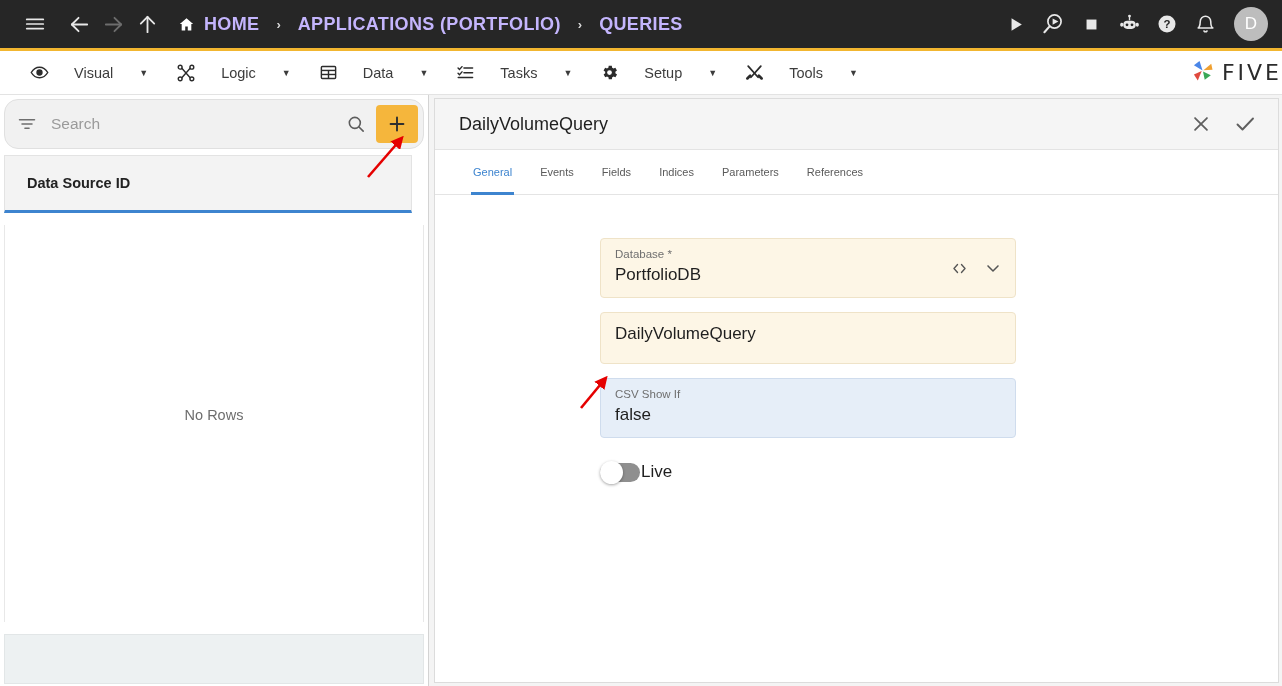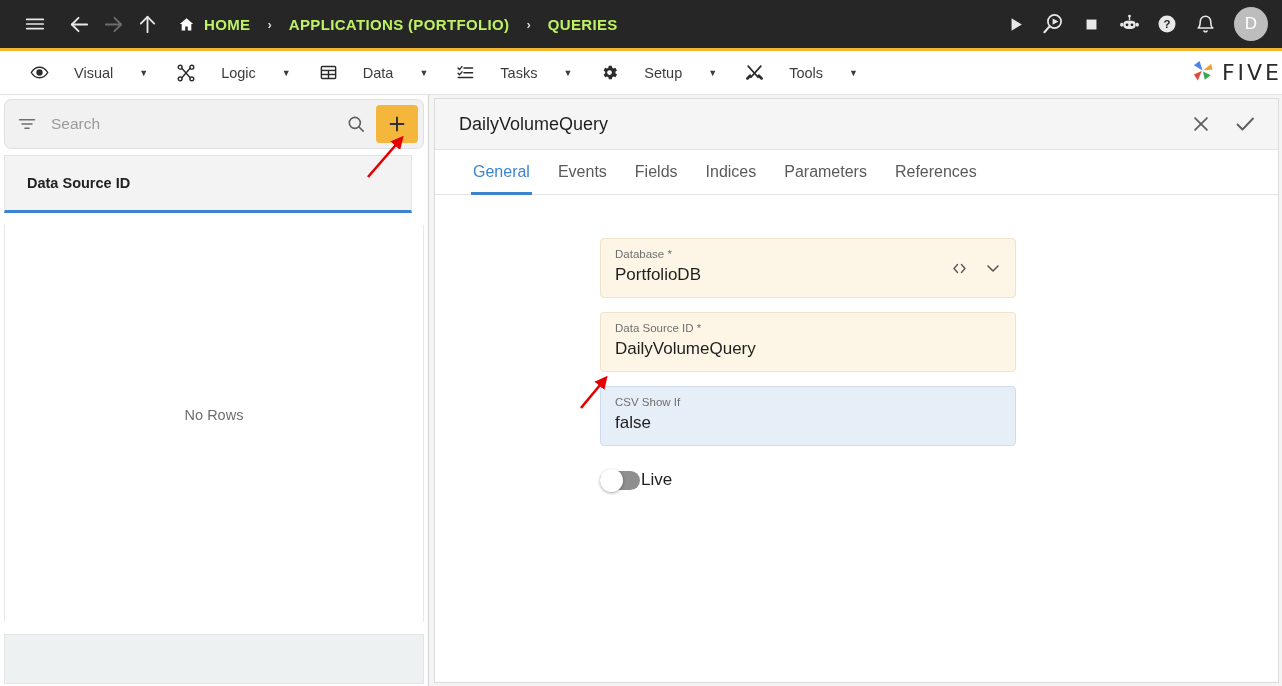--- a/index.html
+++ b/index.html
@@ -31,22 +31,22 @@
     display: flex; align-items: center; justify-content: center;
     color: #e8e8e8;
     flex: 0 0 auto;
   }
   .tb-icon svg { display: block; }
   .tb-icon.dim { color: #6d6d6d; }
   .tb-gap { width: 10px; flex: 0 0 10px; }
 
   .crumbs { display: flex; align-items: center; margin-left: 14px; }
   .crumb {
-    color: #bef264;
-    font-size: 15px;
+    color: #c4b5fd;
+    font-size: 18px;
     font-weight: bold;
     letter-spacing: .35px;
     white-space: nowrap;
     display: flex; align-items: center; gap: 9px;
   }
   .crumb-sep {
     color: #d8d8d8;
     font-size: 13px;
     margin: 0 17px;
     font-weight: bold;
@@ -104,21 +104,21 @@
     background: #ffffff;
     border-right: 1px solid #d3d3d3;
     min-height: 0;
   }
   .search-row {
     height: 50px; flex: 0 0 50px;
     display: flex; align-items: center;
     background: #f1f1f1;
     border: 1px solid #e0e0e0;
     margin: 4px 4px 2px 4px;
-    border-radius: 7px;
+    border-radius: 14px;
     padding: 0 5px 0 12px;
   }
   .filter-ico { color: #6e6e6e; display: flex; align-items: center; }
   .search-input {
     flex: 1 1 auto;
     border: none; outline: none; background: transparent;
     font-size: 15.5px; color: #3c3c3c;
     font-family: "Liberation Sans", sans-serif;
     padding-left: 14px;
   }
@@ -186,21 +186,21 @@
   .tabs {
     height: 45px; flex: 0 0 45px;
     display: flex; align-items: stretch;
     padding-left: 24px;
     border-bottom: 1px solid #e4e4e4;
     background: #ffffff;
   }
   .tab {
     display: flex; align-items: center;
     padding: 0 14px;
-    font-size: 16px; color: #5a5a5a;
+    font-size: 11px; color: #5a5a5a;
     position: relative;
     cursor: pointer;
     white-space: nowrap;
   }
   .tab.active { color: #3d84cf; font-weight: normal; }
   .tab.active::after {
     content: ""; position: absolute;
     left: 12px; right: 12px; bottom: -1px;
     height: 3px; background: #3d84cf;
   }
@@ -521,21 +521,20 @@
             </span>
             <span>
               <svg width="20" height="20" viewBox="0 0 24 24" fill="none" stroke="currentColor" stroke-width="1.8" stroke-linecap="round" stroke-linejoin="round">
                 <polyline points="6,9.5 12,15.5 18,9.5"></polyline>
               </svg>
             </span>
           </div>
         </div>
 
         <div class="field cream">
-          <div class="field-label">Data Source ID *</div>
           <div class="field-value">DailyVolumeQuery</div>
         </div>
 
 
         <div class="field blue">
           <div class="field-label">CSV Show If</div>
           <div class="field-value">false</div>
         </div>
 
         <div class="toggle-row">

